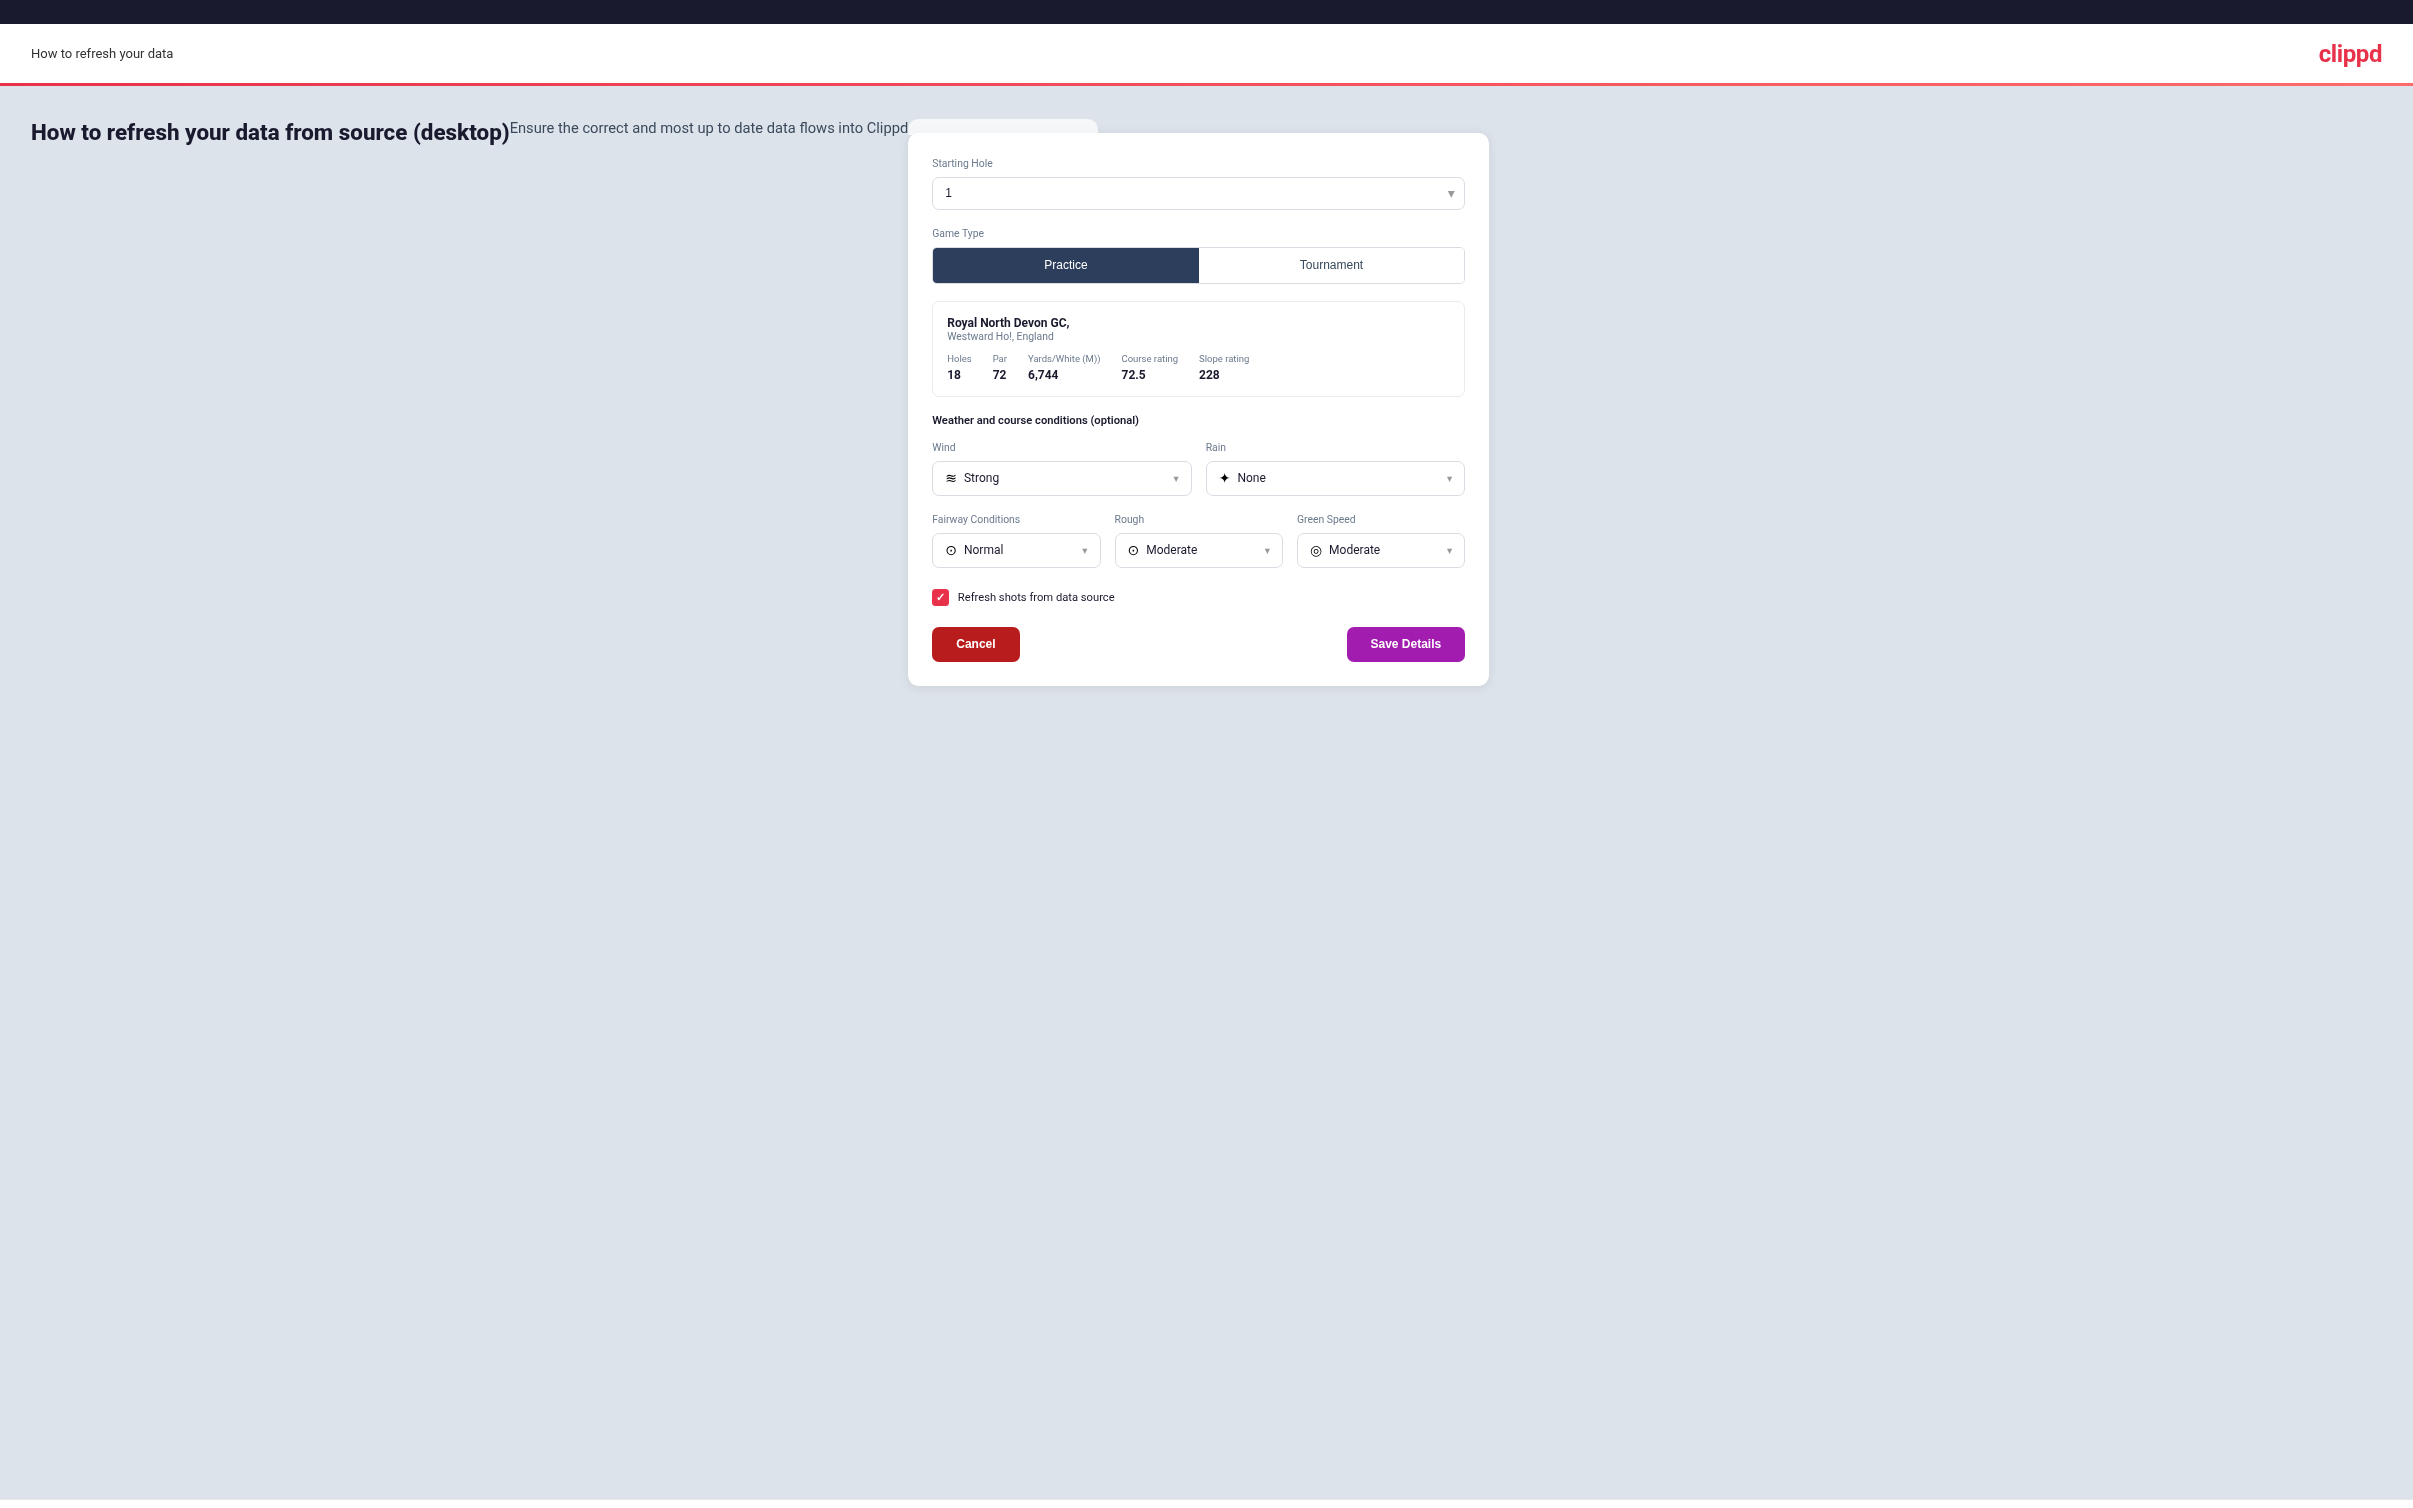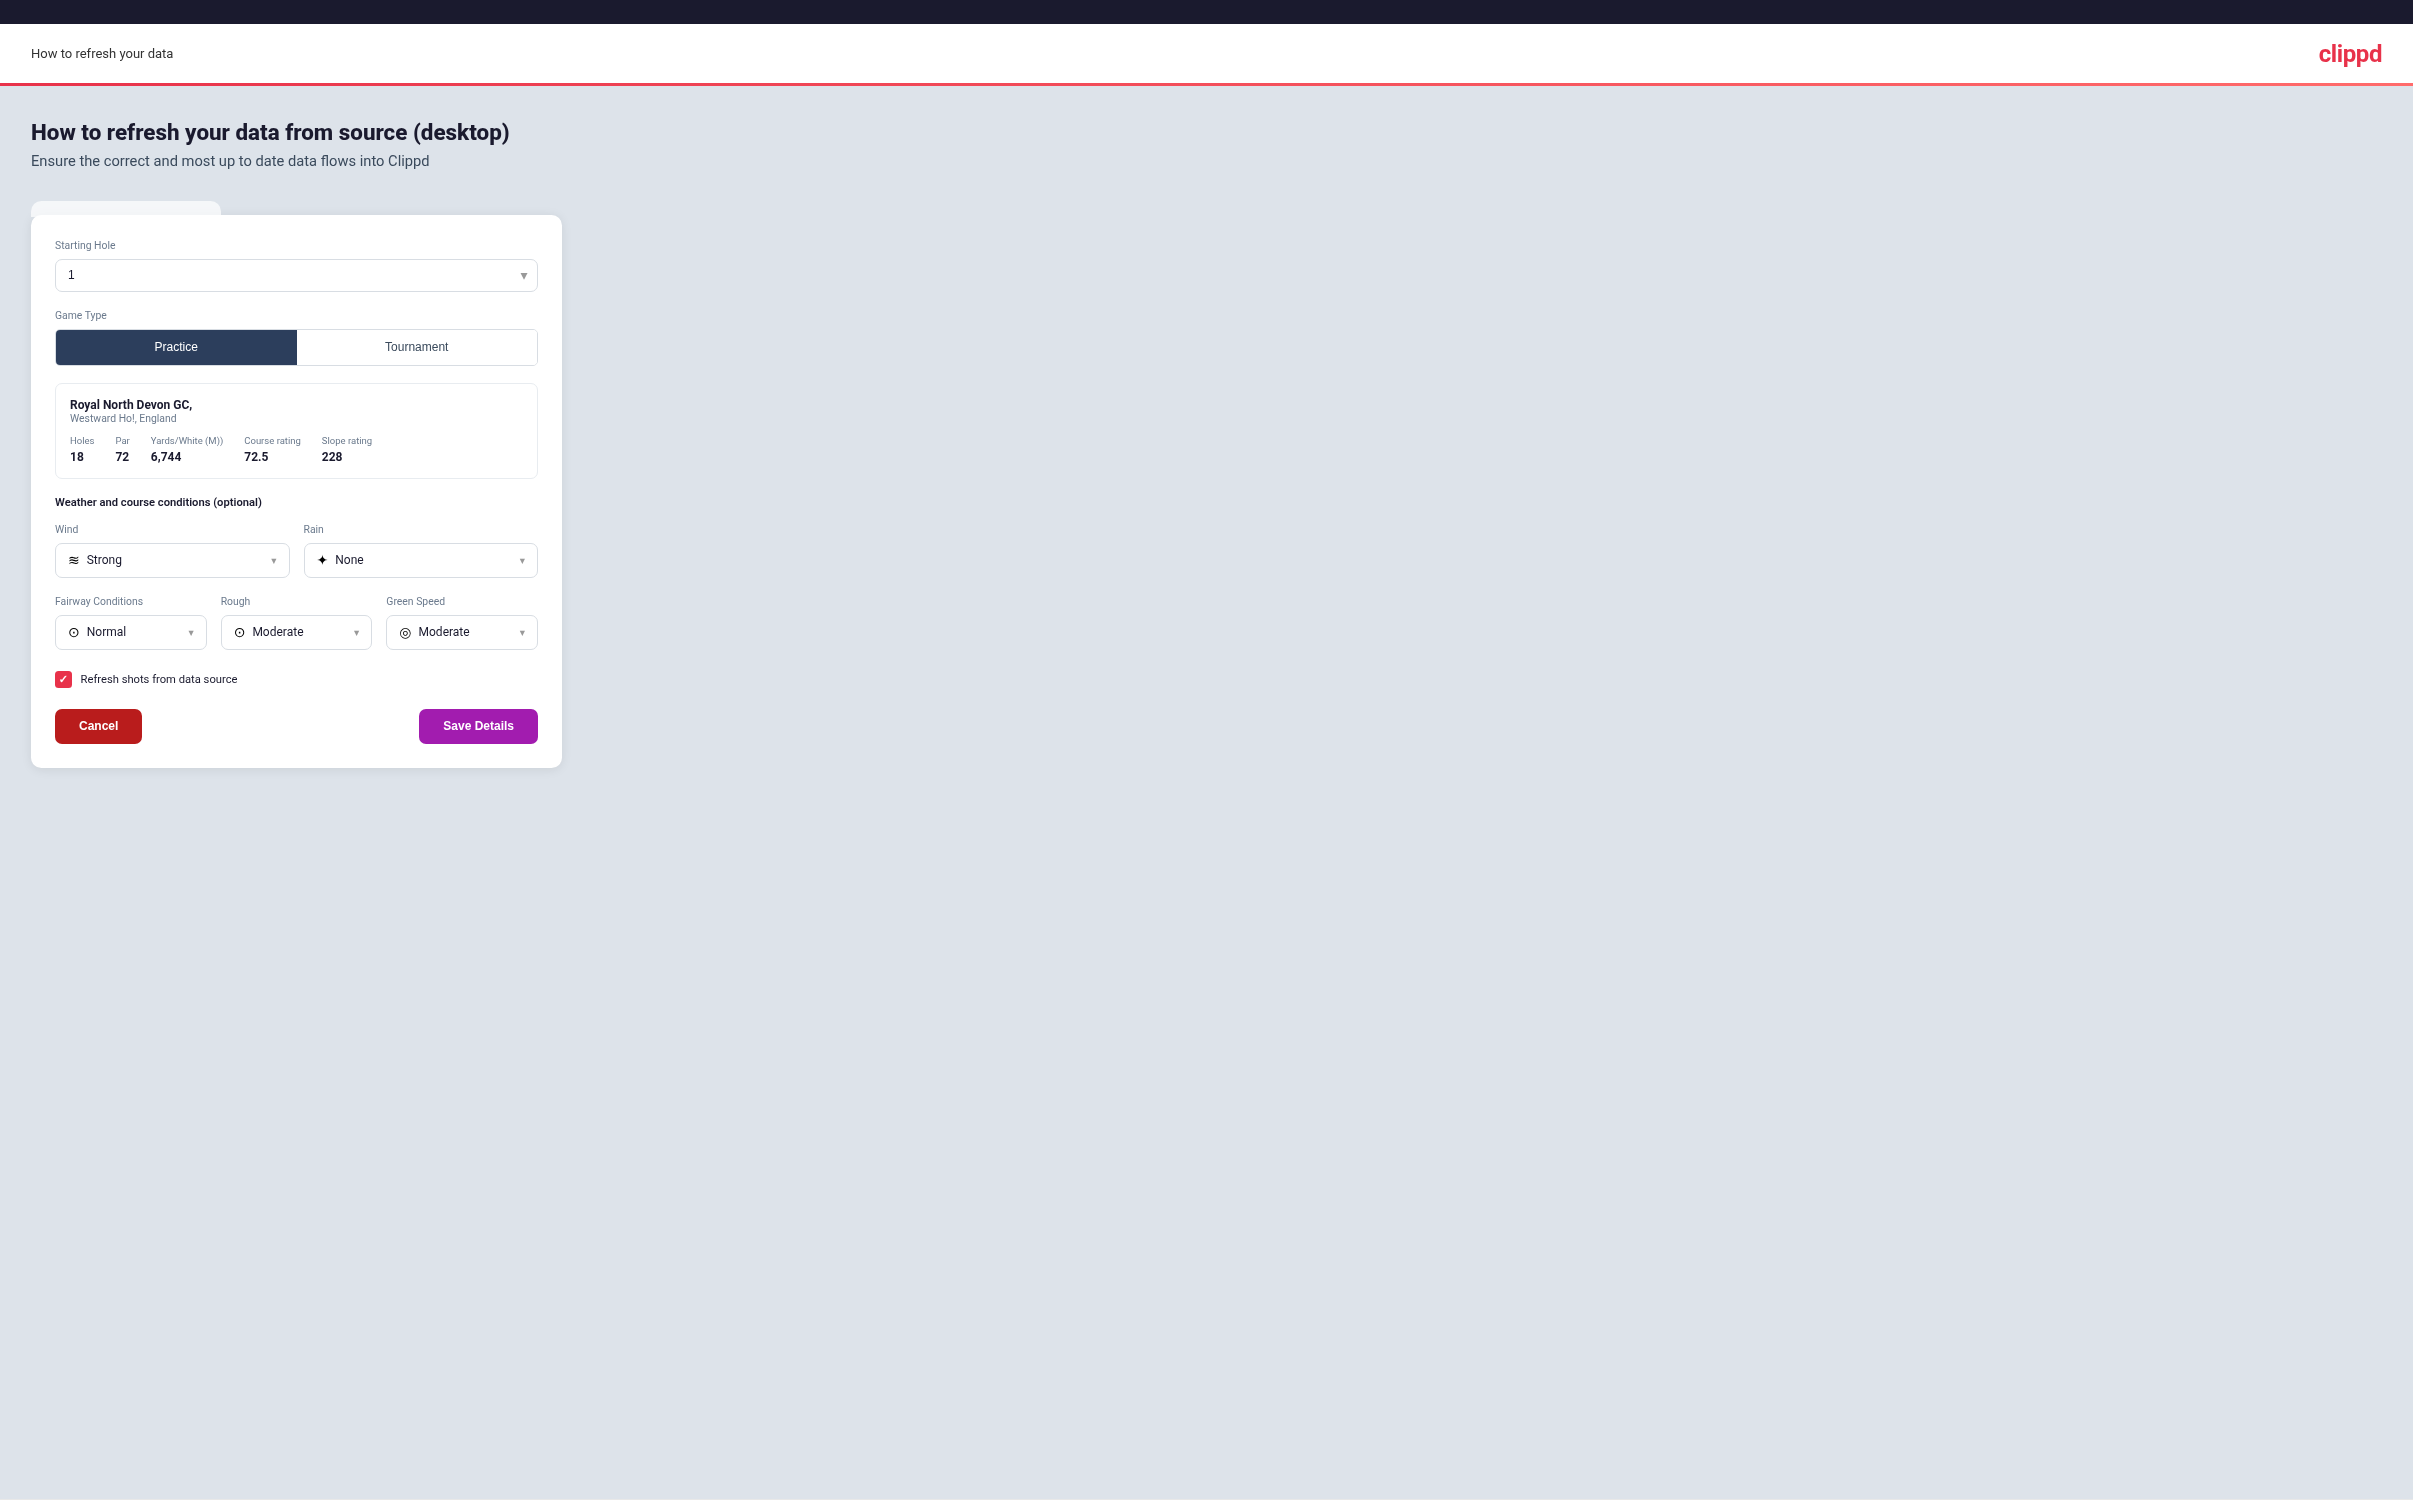--- a/index.html
+++ b/index.html
@@ -42,21 +42,21 @@
       font-weight: 700;
       color: #e8324a;
       letter-spacing: -0.4px;
     }
 
     .main-content {
       background: #dde3ea;
       min-height: calc(100vh - 69px - 24px);
       padding: 35px 31px 35px;
       display: flex;
-      flex-direction: column;
+      flex-direction: row;
     }
 
     .page-heading {
       font-size: 22.4px;
       font-weight: 800;
       color: #1a1a2e;
       margin-bottom: 7px;
     }
 
     .page-subheading {
@@ -68,21 +68,21 @@
     .content-area {
       display: flex;
       gap: 41px;
       align-items: flex-start;
     }
 
     .card {
       background: #fff;
       border-radius: 10.4px;
       padding: 24px;
-      width: 531px;
+      width: 581px;
       flex-shrink: 0;
       box-shadow: 0 1.7px 10.4px rgba(0,0,0,0.08);
     }
 
     .form-group {
       flex: 1;
     }
 
     .form-label {
       font-size: 10.4px;

